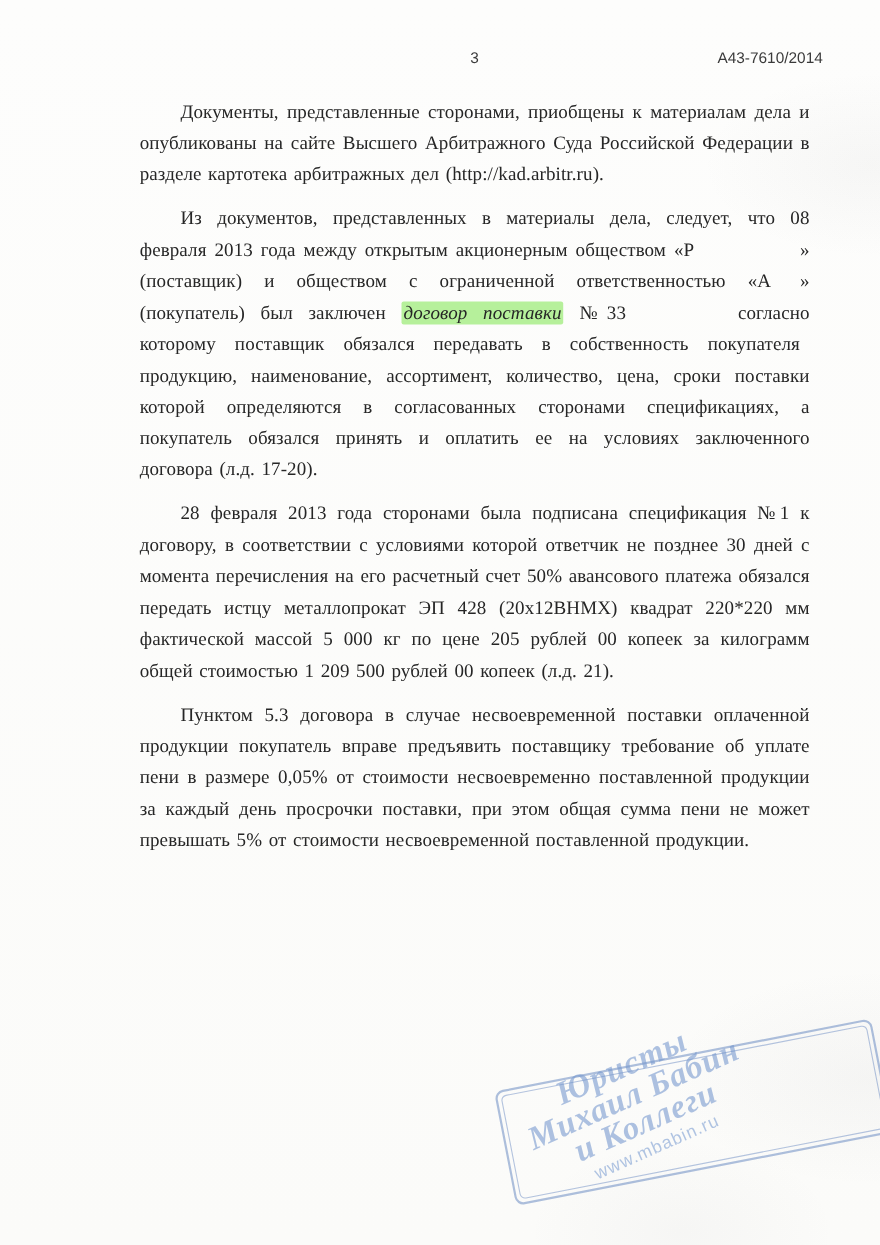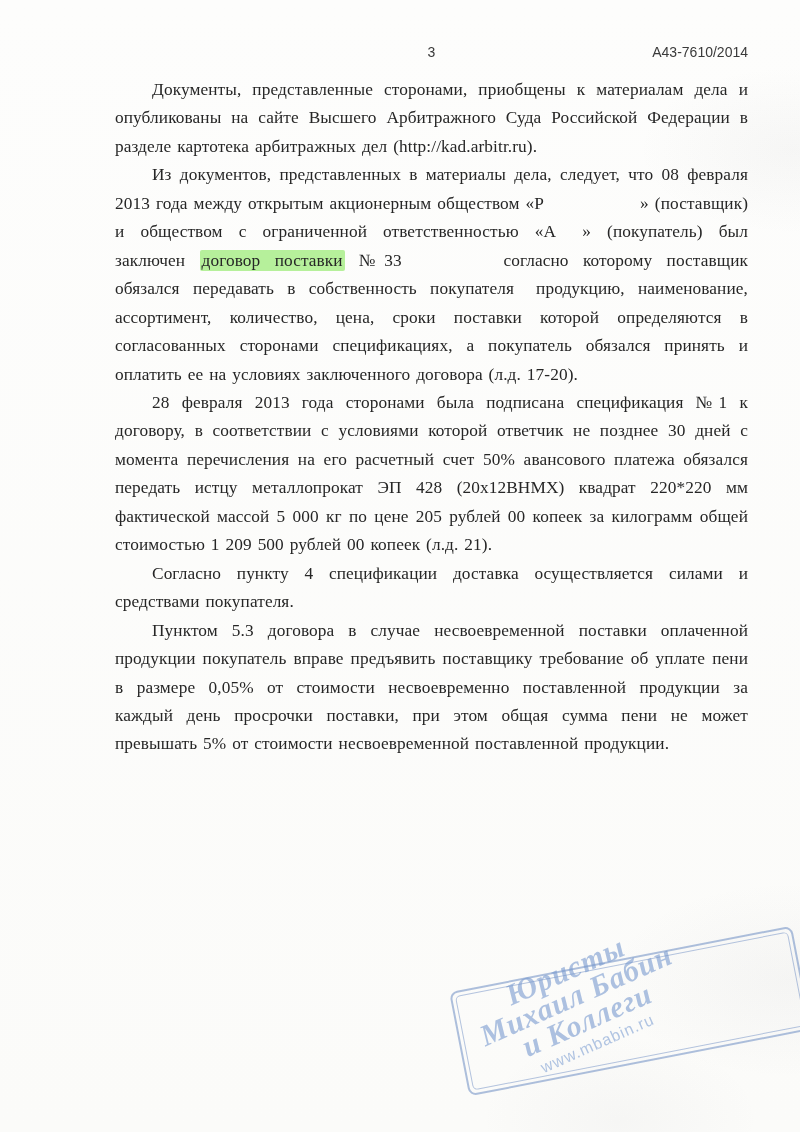--- a/index.html
+++ b/index.html
@@ -42,33 +42,34 @@
     right: 0;
     top: 0;
   }
   .body-text {
     position: absolute;
     top: 76px;
     left: 115px;
     width: 633px;
   }
   .para {
-    margin: 0;
+    margin: 12px;
     font-size: 17.3px;
     line-height: 28.45px;
     text-align: justify;
     text-indent: 37px;
     letter-spacing: 0.1px;
     word-spacing: 1.5px;
   }
   mark.hl {
     background: #b6f09b;
     color: inherit;
     padding: 1px 2px;
     border-radius: 2px;
+    font-style: italic;
   }
   
   .stamp {
     position: absolute;
     left: 456px;
     top: 958px;
     width: 345px;
     height: 102px;
     transform: rotate(-11deg);
     border: 2px solid rgba(108,140,195,0.55);
@@ -117,21 +118,20 @@
 
   <div class="header">
     <span class="page-num">3</span>
     <span class="case-num">А43-7610/2014</span>
   </div>
 
   <div class="body-text">
     <p class="para">Документы, представленные сторонами, приобщены к материалам дела и опубликованы на сайте Высшего Арбитражного Суда Российской Федерации в разделе картотека арбитражных дел (http://kad.arbitr.ru).</p>
     <p class="para"><span>Из документов, представленных в материалы дела, следует, что 08 февраля 2013 года между открытым акционерным обществом «Р           » (поставщик) и обществом с ограниченной ответственностью «А   » (покупатель) был заключен </span><mark class="hl">договор поставки</mark><span> №33           согласно которому поставщик обязался передавать в собственность покупателя  продукцию, наименование, ассортимент, количество, цена, сроки поставки которой определяются в согласованных сторонами спецификациях, а покупатель обязался принять и оплатить ее на условиях заключенного договора (л.д. 17-20).</span></p>
     <p class="para">28 февраля 2013 года сторонами была подписана спецификация №1 к договору, в соответствии с условиями которой ответчик не позднее 30 дней с момента перечисления на его расчетный счет 50% авансового платежа обязался передать истцу металлопрокат ЭП 428 (20х12ВНМХ) квадрат 220*220 мм фактической массой 5 000 кг по цене 205 рублей 00 копеек за килограмм общей стоимостью 1 209 500 рублей 00 копеек (л.д. 21).</p>
-    <p class="para">Согласно пункту 4 спецификации доставка осуществляется силами и средствами покупателя.</p>
     <p class="para">Пунктом 5.3 договора в случае несвоевременной поставки оплаченной продукции покупатель вправе предъявить поставщику требование об уплате пени в размере 0,05% от стоимости несвоевременно поставленной продукции за каждый день просрочки поставки, при этом общая сумма пени не может превышать 5% от стоимости несвоевременной поставленной продукции.</p>
   </div>
 
   <div class="stamp">
     <div class="stamp-inner"></div>
     <div class="stamp-text">
       <div class="stamp-line">Юристы</div>
       <div class="stamp-line">Михаил Бабин</div>
       <div class="stamp-line">и Коллеги</div>
       <div class="stamp-url">www.mbabin.ru</div>

